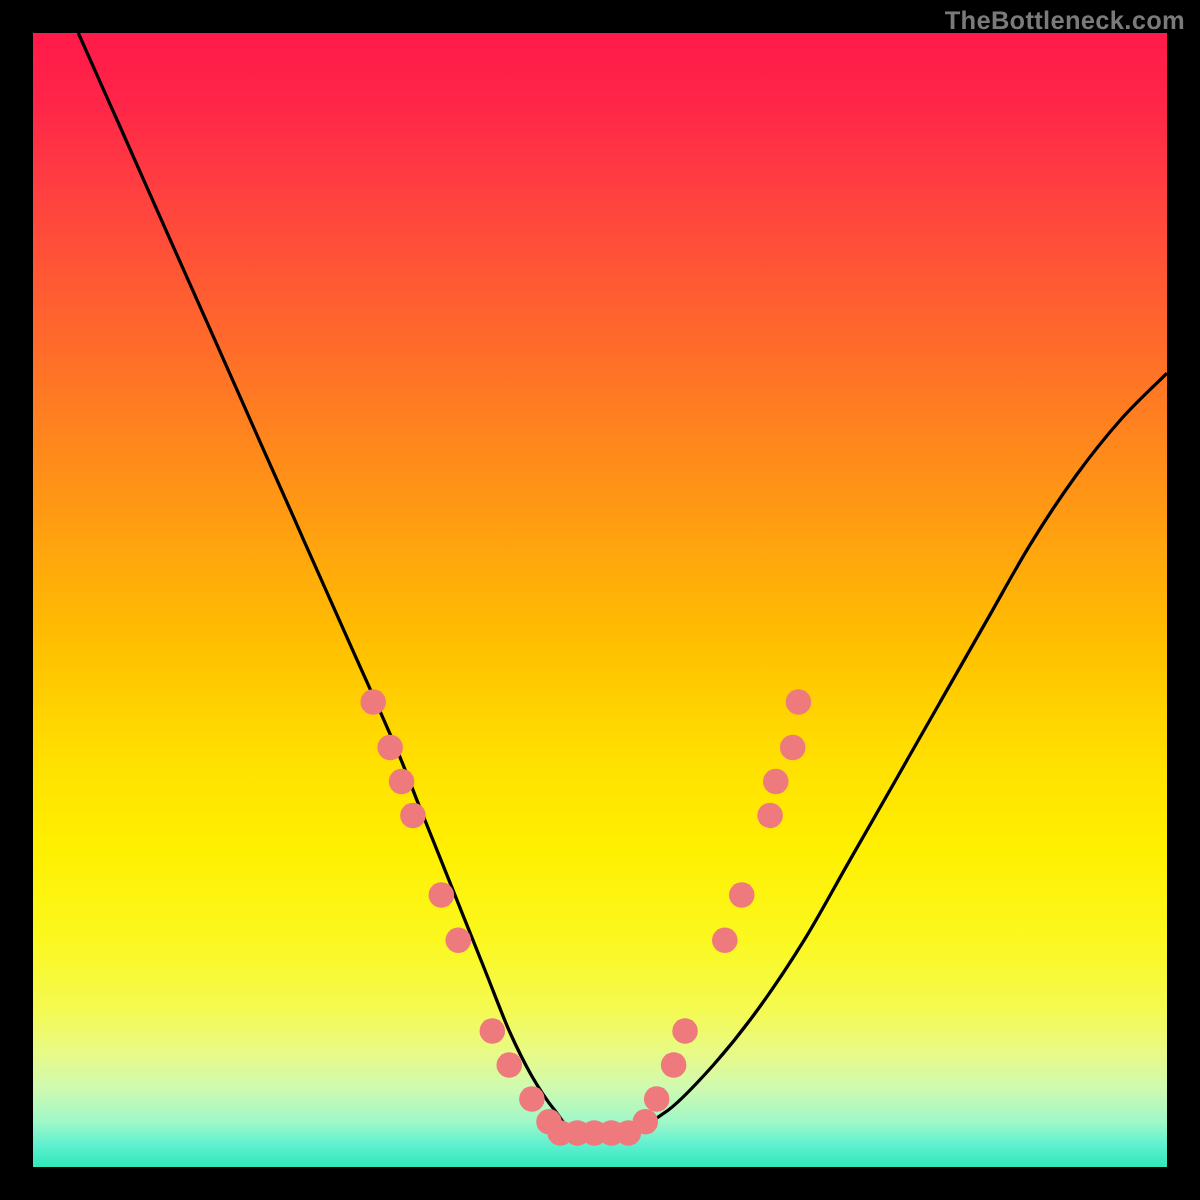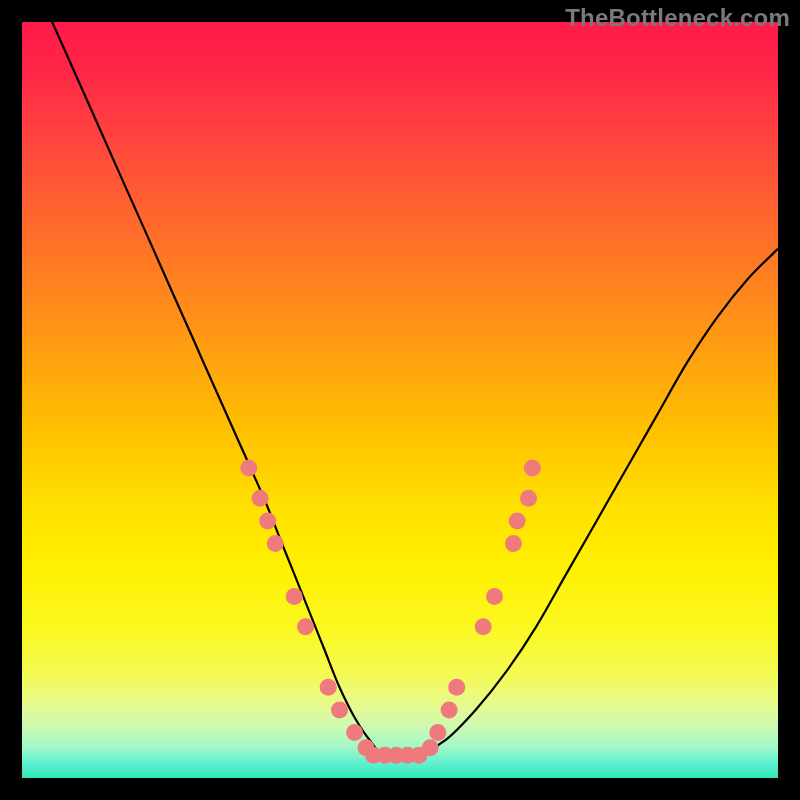--- a/index.html
+++ b/index.html
@@ -46,21 +46,21 @@
     left: 22px;
     top: 22px;
     width: 756px;
     height: 756px;
   }
   .watermark {
     position: absolute;
     top: 4px;
     right: 10px;
     font-family: Arial, Helvetica, sans-serif;
-    font-size: 24px;
+    font-size: 17px;
     font-weight: bold;
     color: #7a7a7a;
     letter-spacing: 0.2px;
   }
 </style>
 </head>
 <body>
 
 <div class="chart-container">
   <div class="plot-area"></div>

